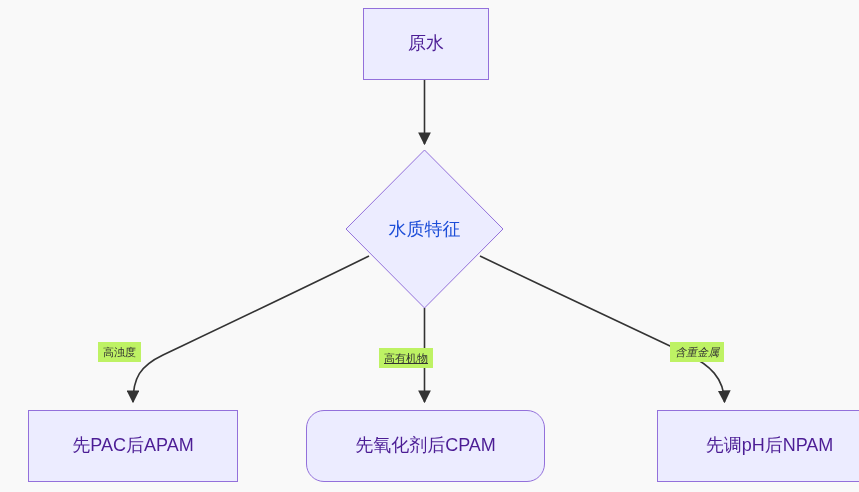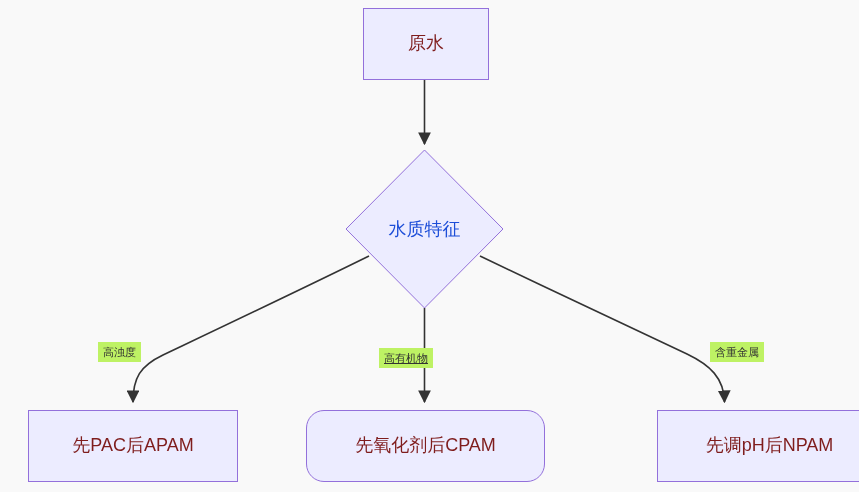--- a/index.html
+++ b/index.html
@@ -24,21 +24,21 @@
     stroke-width: 1.6px;
   }
   .node {
     position: absolute;
     box-sizing: border-box;
     display: flex;
     align-items: center;
     justify-content: center;
     background: #ECECFF;
     border: 1px solid #9370DB;
-    color: #7f1d1d;
+    color: #4c1d95;
     font-size: 18px;
     line-height: 1.2;
     white-space: nowrap;
   }
   .node.rect-top    { left: 363px; top: 8px;   width: 126px; height: 72px; }
   .node.rect-b1     { left: 28px;  top: 410px; width: 210px; height: 72px; }
   .node.rect-b2     { left: 306px; top: 410px; width: 239px; height: 72px; border-radius: 18px; }
   .node.rect-b3     { left: 612px; top: 410px; width: 225px; height: 72px; margin-left: 45px; }
   .diamond-label {
     position: absolute;
@@ -56,21 +56,21 @@
     justify-content: center;
     background: #bef264;
     color: #333333;
     font-size: 11px;
     line-height: 1.1;
     padding: 4px 5px;
     white-space: nowrap;
   }
   .edge-label.l1 { left: 98px;  top: 342px; }
   .edge-label.l2 { left: 379px; top: 348px; text-decoration: underline; }
-  .edge-label.l3 { left: 710px; top: 342px; }
+  .edge-label.l3 { left: 670px; top: 342px; font-style: italic; }
 </style>
 </head>
 <body>
 
 <div class="canvas">
 
   <svg class="edges" viewBox="0 0 859 492" xmlns="http://www.w3.org/2000/svg">
     <defs>
       <marker id="arrow" viewBox="0 0 10 10" refX="9" refY="5" markerWidth="8" markerHeight="8" orient="auto-start-reverse">
         <path d="M0,0 L10,5 L0,10 z" fill="#333333"></path>

